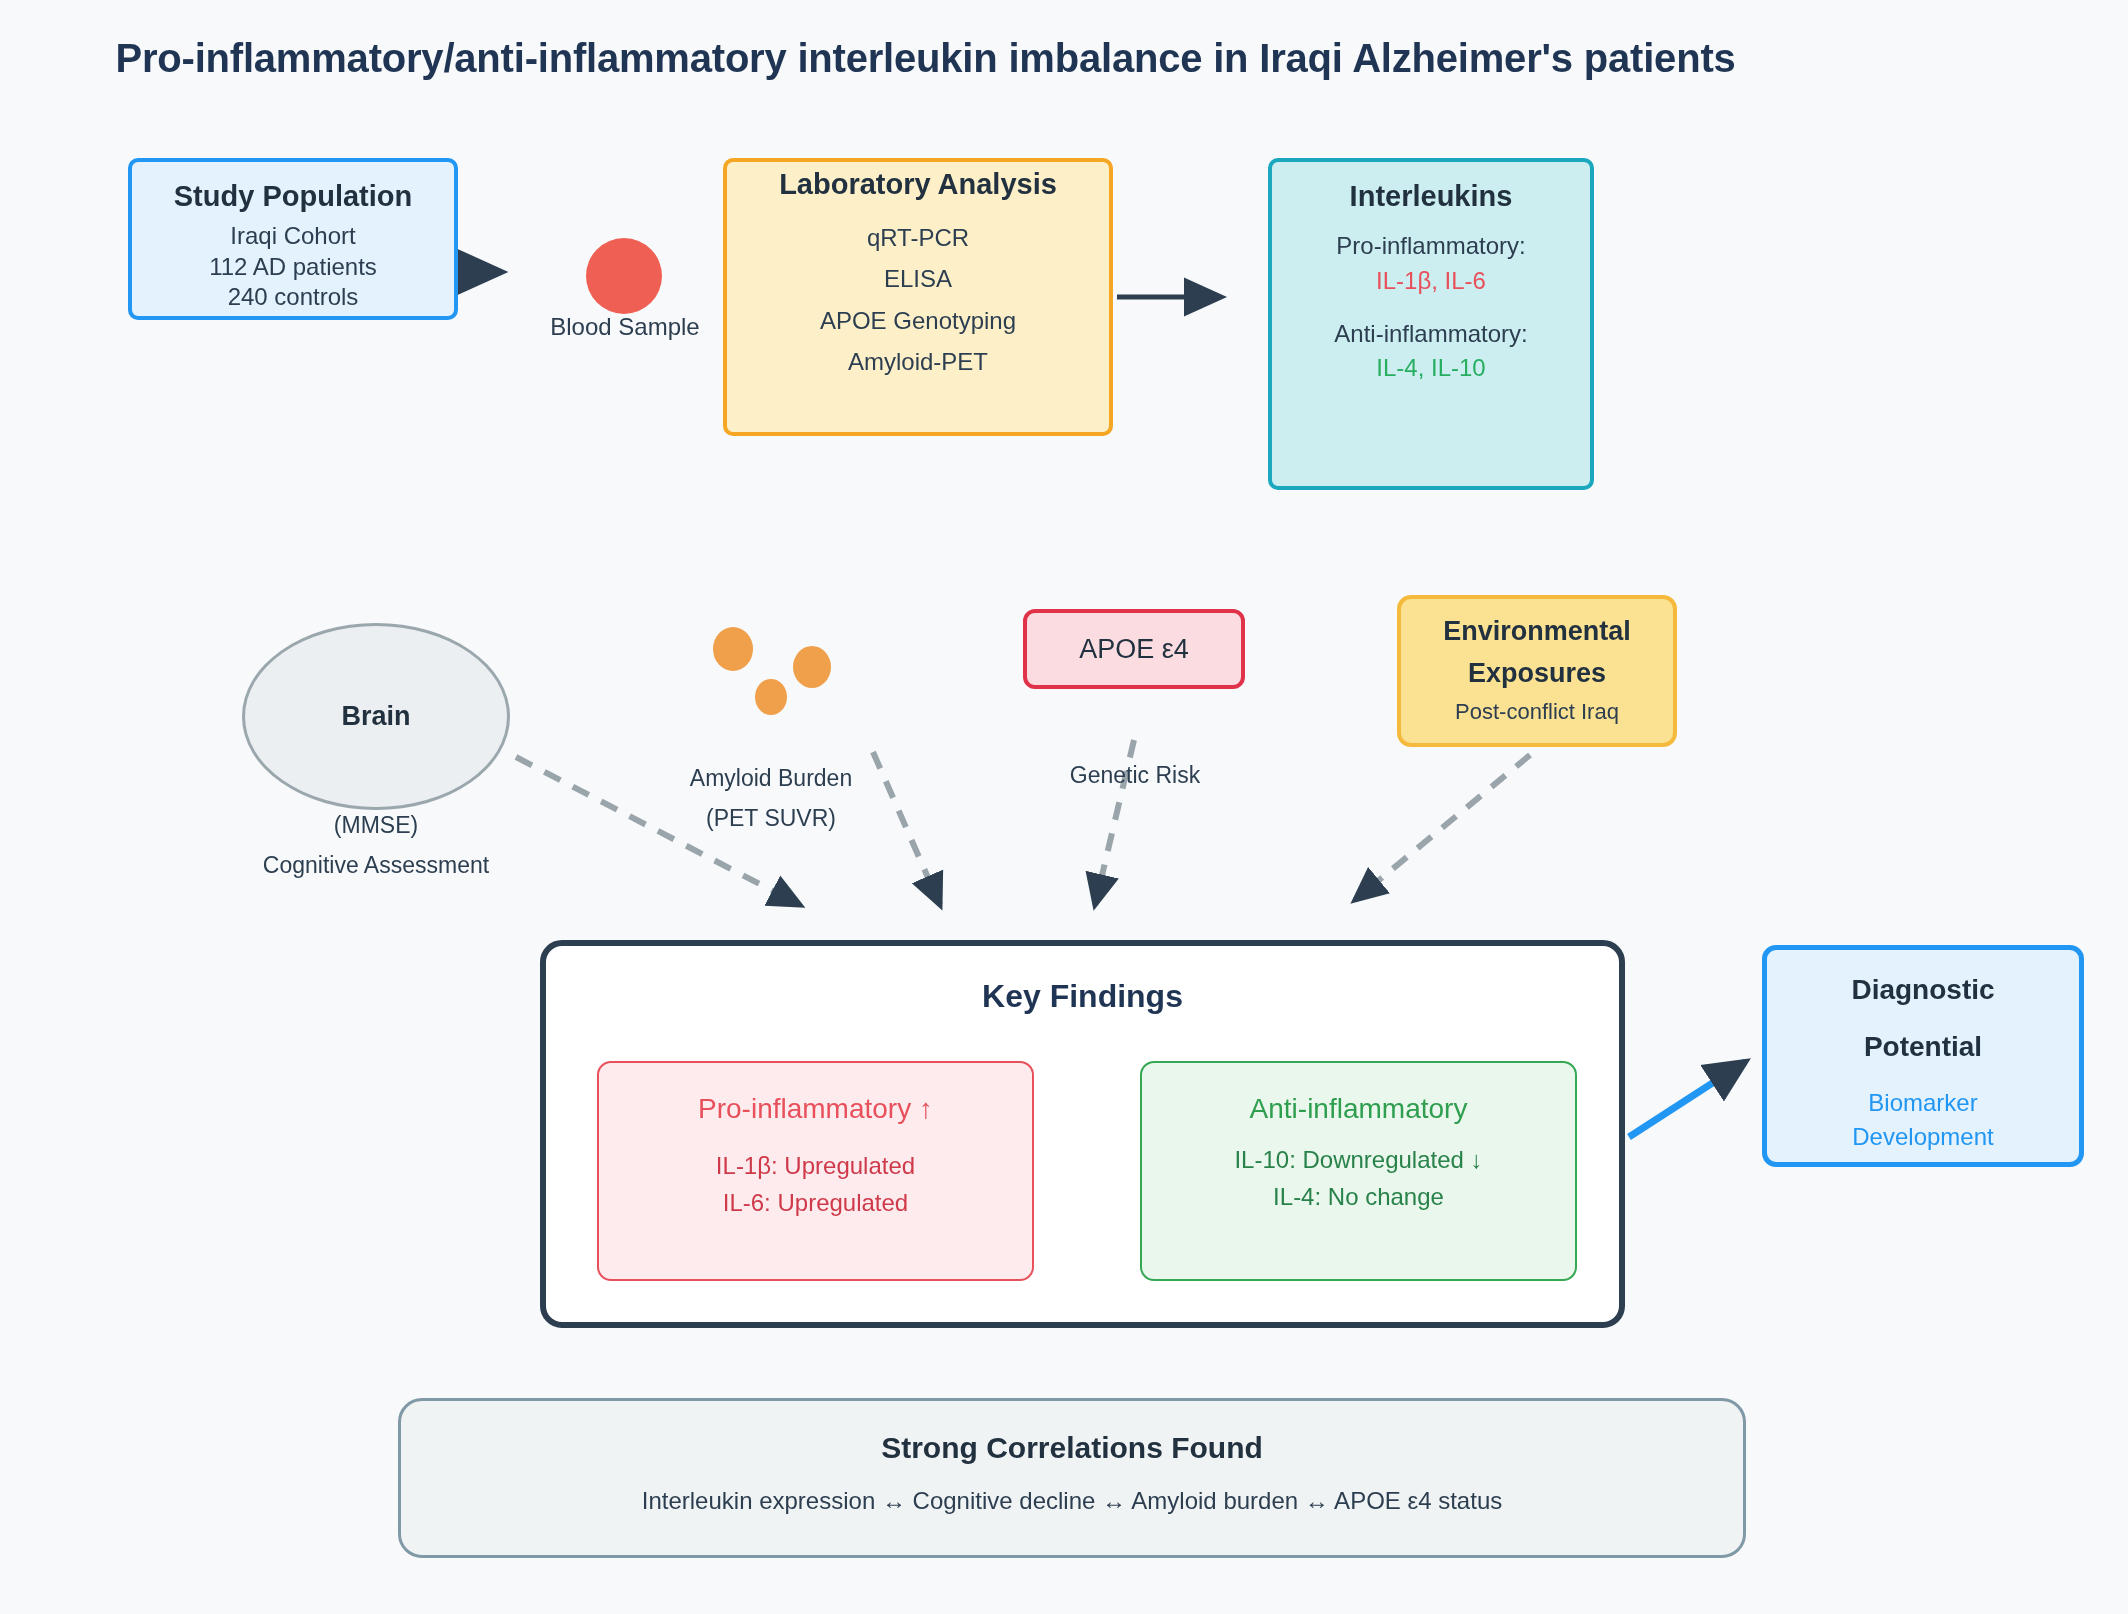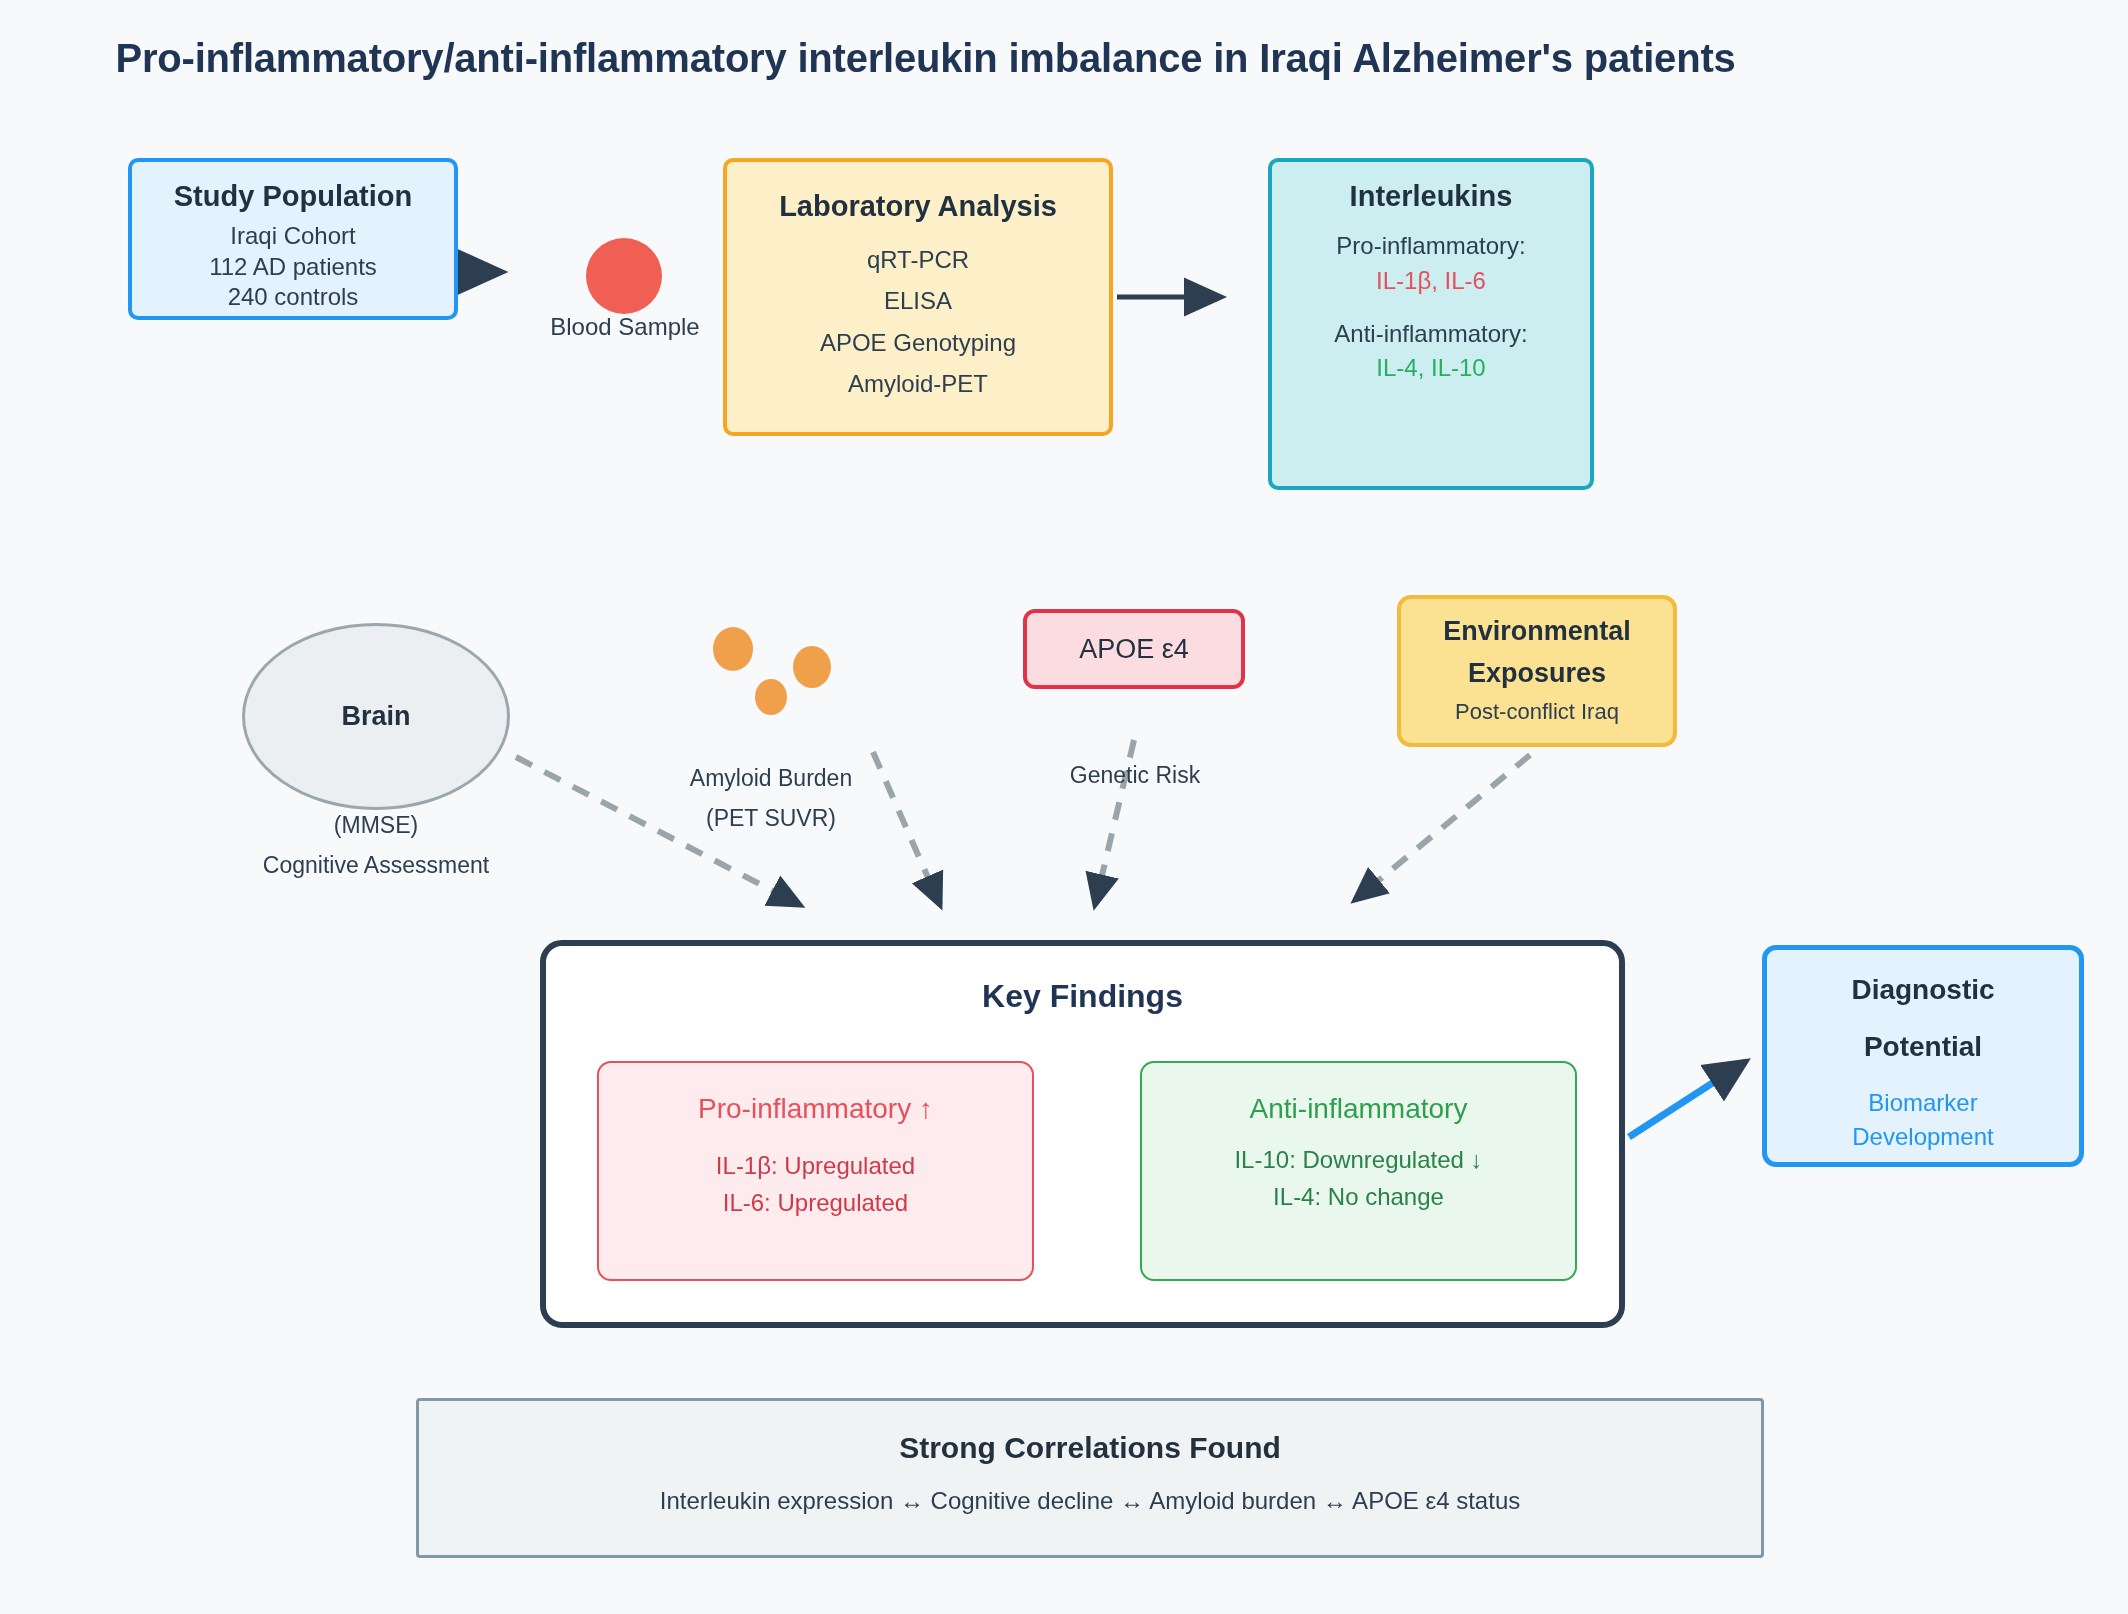--- a/index.html
+++ b/index.html
@@ -61,21 +61,21 @@
     padding-top: 18px;
   }
   #study-population .hdr { font-size: 29px; margin-bottom: 8px; }
   #study-population .ln { font-size: 24px; line-height: 1.28; }
 
   
   #laboratory-analysis {
     left: 723px; top: 158px; width: 390px; height: 278px;
     background: #fdf0c8;
     border: 4px solid #f5a623;
-    padding-top: 28px;
+    padding-top: 6px;
   }
   #laboratory-analysis .hdr { font-size: 29px; margin-bottom: 16px; }
   #laboratory-analysis .ln { font-size: 24px; line-height: 1.72; }
 
   
   #interleukins {
     left: 1268px; top: 158px; width: 326px; height: 332px;
     background: #cceef0;
     border: 4px solid #1ba7bd;
     padding-top: 18px;
@@ -198,24 +198,24 @@
     background: #e3f2fd;
     border: 5px solid #2196f3;
     border-radius: 14px;
     padding-top: 22px;
   }
   #diagnostic-potential .hdr { font-size: 28px; line-height: 1.25; margin-bottom: 22px; }
   #diagnostic-potential .ln { font-size: 24px; color: #2196f3; line-height: 1.4; }
 
   
   #correlations-box {
-    left: 416px; top: 1398px; width: 1348px; height: 160px;
+    left: 398px; top: 1398px; width: 1348px; height: 160px;
     background: #f0f3f4;
     border: 3px solid #7f99a6;
-    border-radius: 4px;
+    border-radius: 24px;
     padding-top: 30px;
   }
   #correlations-box .hdr { font-size: 30px; margin-bottom: 22px; }
   #correlations-box .ln { font-size: 24px; }
 </style>
 </head>
 <body>
 
 <div id="canvas">
 

